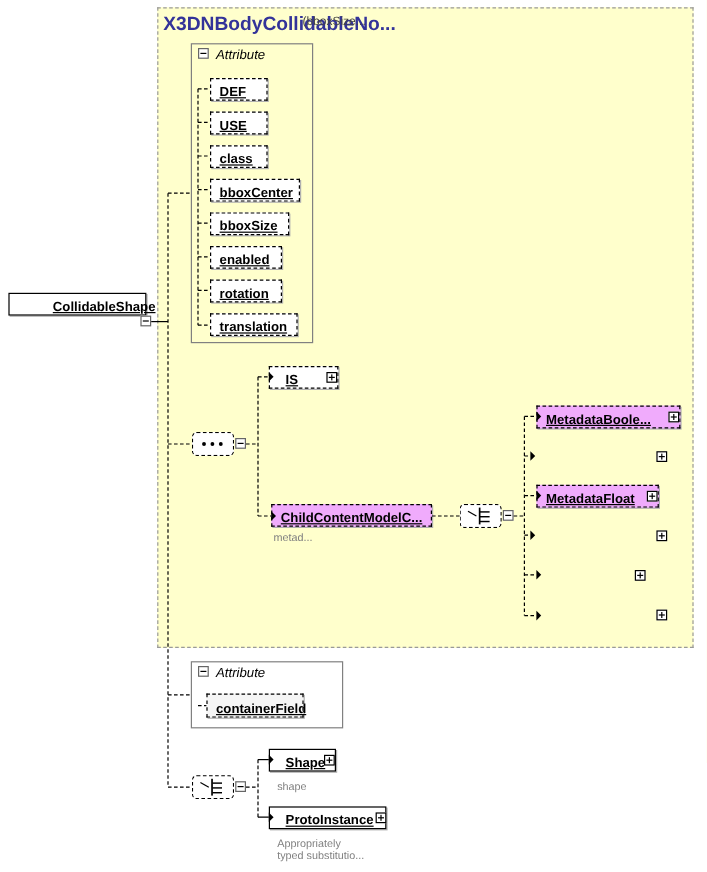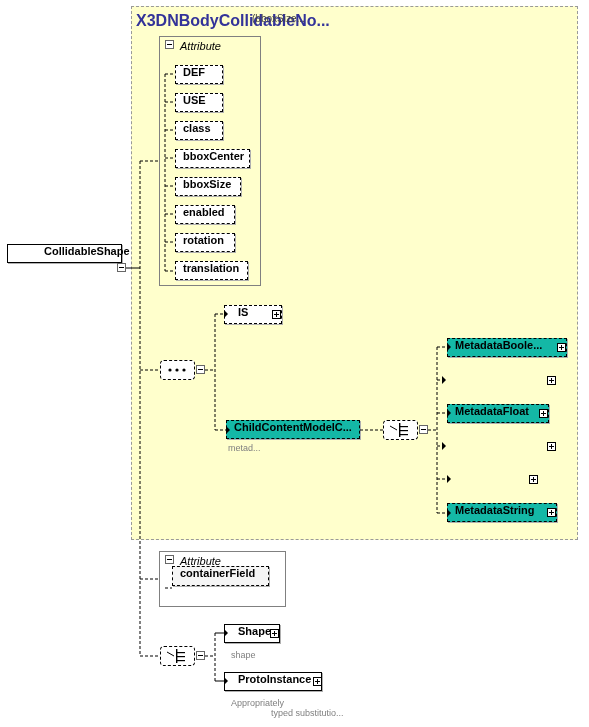--- a/index.html
+++ b/index.html
@@ -38,29 +38,30 @@
   
   .node{
     position:absolute;
     box-sizing:border-box;
     background:#ffffff;
     border:1px solid #000000;
     font-size:11px;
     font-weight:bold;
     color:#000;
     display:flex;
-    align-items:flex-start;
+    align-items:flex-end;
     padding-left:7px;
     white-space:nowrap;
     box-shadow:1px 1px 0 #b0b0b0;
+    text-decoration:underline;
   }
   .node.opt{
     border:1px dashed #000000;
   }
-  .node.yellowbg{background:#14b8a6;}
+  .node.yellowbg{background:#f0abfc;}
   .node.grey{background:#f5f5f5;}
 
   
   .attrbox{
     position:absolute;
     box-sizing:border-box;
     background:#ffffcc;
     border:1px solid #808080;
   }
   .attrbox .attr-hdr{
@@ -200,50 +201,47 @@
 
   <div class="node opt yellowbg" style="left:447px;top:404px;width:102px;height:19px;">
     <span>MetadataFloat</span>
   </div>
   <div class="expand" style="left:539px;top:409px;"></div>
 
   <div class="expand" style="left:547px;top:442px;"></div>
 
   <div class="expand" style="left:529px;top:475px;"></div>
 
-  <div class="node opt yellowbg" style="left:447px;top:503px;width:110px;height:19px;">
-    <span>MetadataString</span>
-  </div>
   <div class="expand" style="left:547px;top:508px;"></div>
 
   <div class="attrbox white" style="left:159px;top:551px;width:127px;height:56px;">
     <span class="attr-hdr" style="left:20px;top:3px;">Attribute</span>
   </div>
   <div class="toggle" style="left:165px;top:555px;"></div>
 
-  <div class="node opt grey" style="left:172px;top:566px;width:97px;height:20px;">
+  <div class="node opt grey" style="left:172px;top:578px;width:81px;height:20px;">
     <span>containerField</span>
   </div>
 
   <div class="compositor dashed" style="left:160px;top:646px;width:35px;height:20px;"></div>
   <div class="toggle" style="left:196px;top:651px;"></div>
 
   <div class="node" style="left:224px;top:624px;width:56px;height:19px;">
     <span style="padding-left:6px;">Shape</span>
   </div>
   <div class="expand" style="left:270px;top:629px;"></div>
   <div class="caption" style="left:231px;top:650px;">shape</div>
 
   <div class="node" style="left:224px;top:672px;width:98px;height:19px;">
     <span style="padding-left:6px;">ProtoInstance</span>
   </div>
   <div class="expand" style="left:313px;top:677px;"></div>
 
   <div class="caption" style="left:231px;top:698px;">Appropriately</div>
-  <div class="caption" style="left:231px;top:708px;margin-left:40px;">typed substitutio...</div>
+  <div class="caption" style="left:231px;top:708px;">typed substitutio...</div>
 
   <svg class="overlay" xmlns="http://www.w3.org/2000/svg">
     <g stroke="#000" stroke-width="1" fill="none">
 
       <path d="M126,268 L140,268"></path>
 
       <path d="M140,161 L140,656" stroke-dasharray="3,2"></path>
 
       <path d="M140,161 L159,161" stroke-dasharray="3,2"></path>
 

